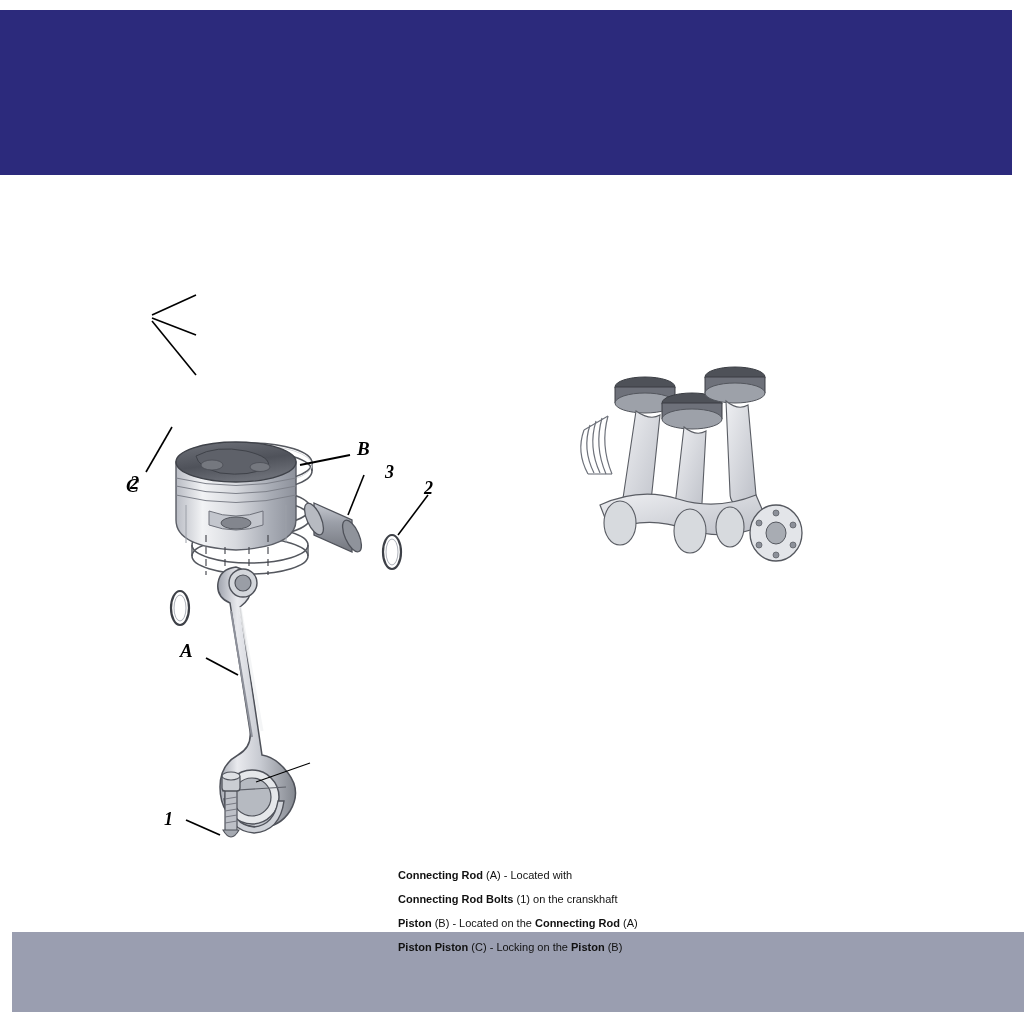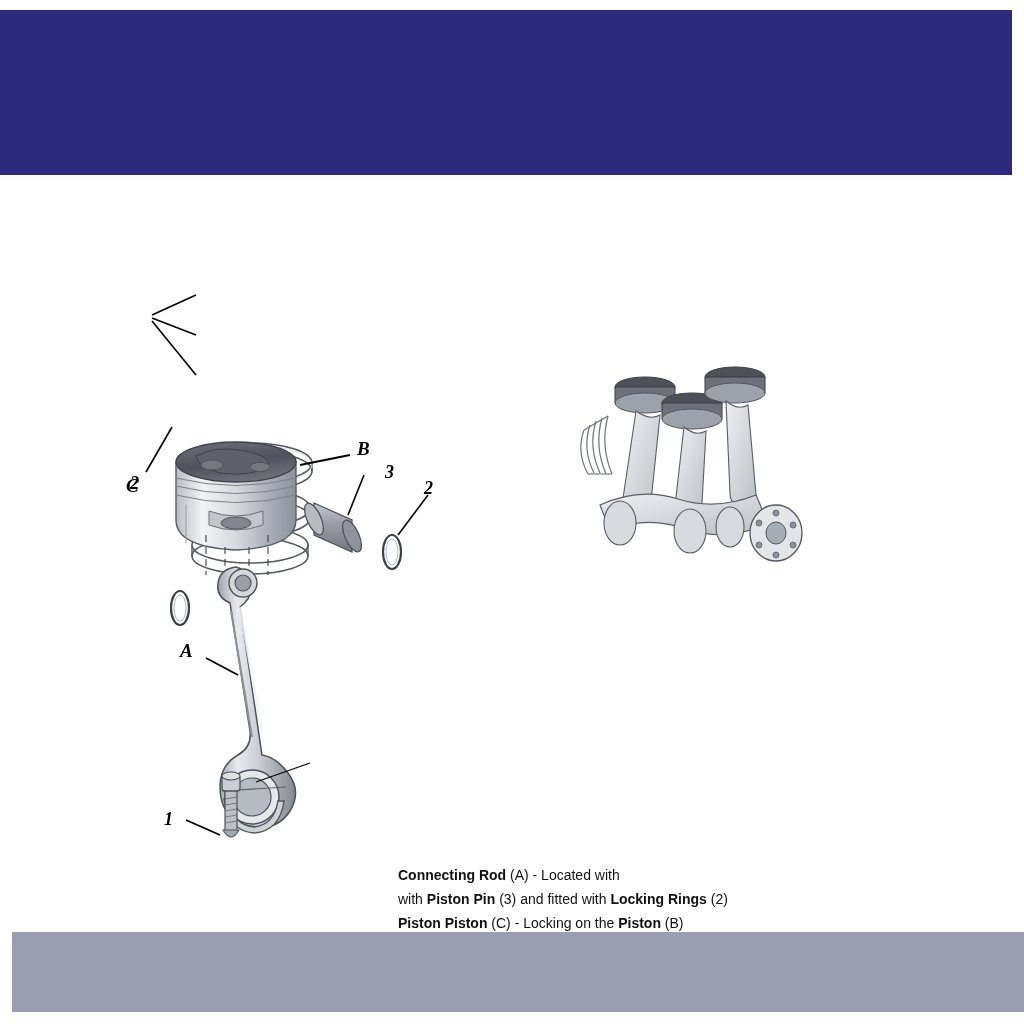--- a/index.html
+++ b/index.html
@@ -45,21 +45,21 @@
   .svg-art {
     position: absolute;
     left: 0;
     top: 0;
   }
   .caption {
     position: absolute;
     left: 398px;
     top: 688px;
     width: 480px;
-    font-size: 14px;
+    font-size: 11px;
     line-height: 24px;
     color: #111111;
     font-family: "Liberation Sans", sans-serif;
   }
   .caption .b { font-weight: bold; }
   .caption-line { white-space: nowrap; }
   .callout {
     position: absolute;
     font-style: italic;
     font-weight: bold;
@@ -294,21 +294,24 @@
     <div class="num" style="left:385px; top:287px;">3</div>
     <div class="num" style="left:424px; top:303px;">2</div>
     <div class="callout" style="left:180px; top:465px;">A</div>
     <div class="num" style="left:164px; top:634px;">1</div>
 
     <div class="caption">
       <div class="caption-line">
         <span class="b">Connecting Rod</span><span> (A) - Located with</span>
       </div>
       <div class="caption-line">
-        <span>with </span><span class="b">Piston Pin</span><span> (3) and fitted with </span><span class="b">Locking Rings</span><span> (2)</span>
+        <span class="b">Connecting Rod Bolts</span><span> (1) on the cranskhaft</span>
+      </div>
+      <div class="caption-line">
+        <span class="b">Piston</span><span> (B) - Located on the </span><span class="b">Connecting Rod</span><span> (A)</span>
       </div>
       <div class="caption-line">
         <span class="b">Piston Piston</span><span> (C) - Locking on the </span><span class="b">Piston</span><span> (B)</span>
       </div>
     </div>
 
   </div>
 </div>
 
 </body></html>

